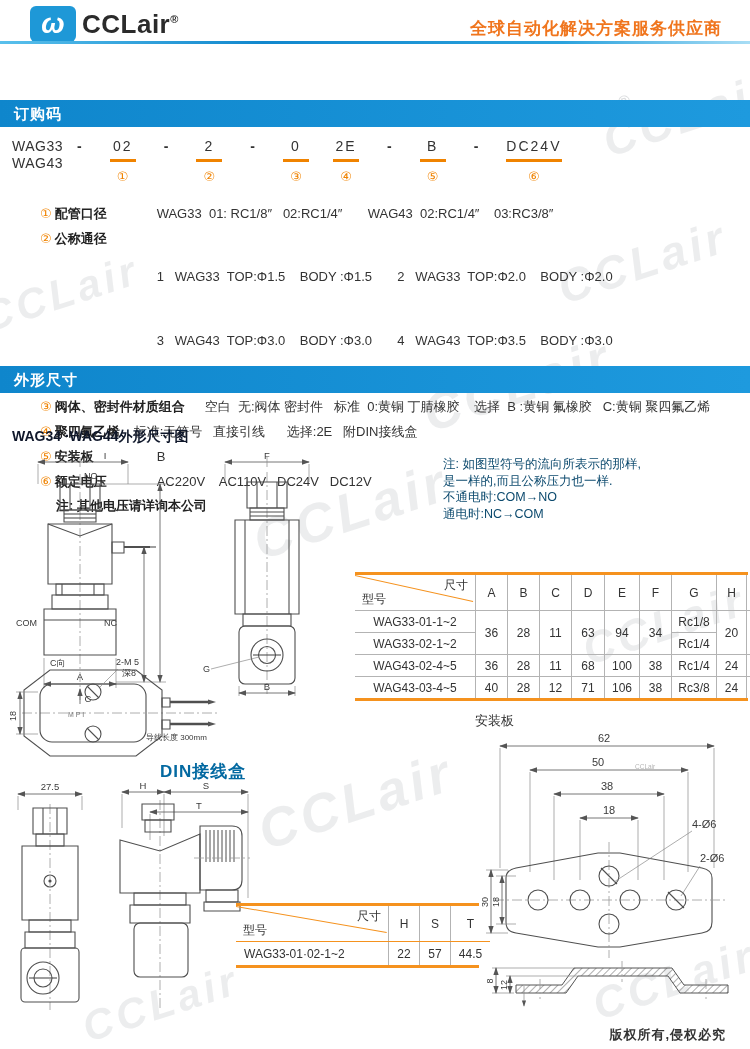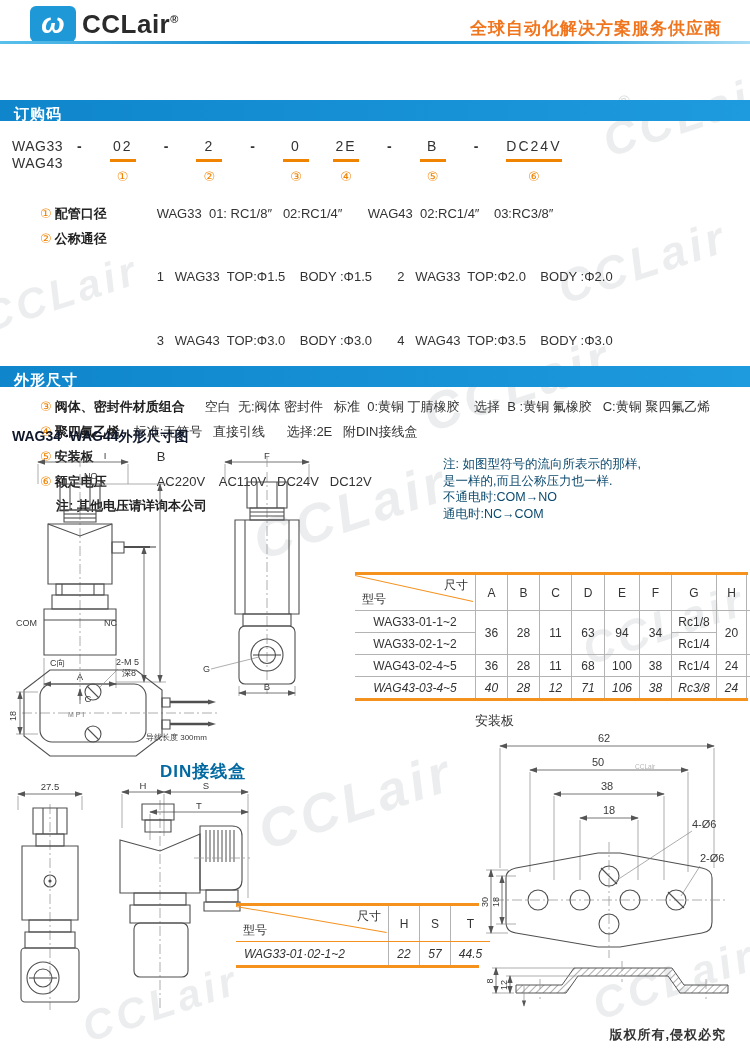--- a/index.html
+++ b/index.html
@@ -8,21 +8,21 @@
   
   .logo{position:absolute;left:30px;top:6px;display:flex;align-items:center;}
   .logo-mark{width:46px;height:36px;background:#1e98d7;border-radius:6px;color:#fff;
              font-size:28px;font-weight:bold;font-style:italic;display:flex;align-items:center;justify-content:center;}
   .logo-text{font-size:26px;font-weight:bold;color:#2b2b2b;margin-left:6px;letter-spacing:0.5px;}
   .logo-reg{font-size:11px;vertical-align:super;color:#2b2b2b;}
   .slogan{position:absolute;right:28px;top:17px;font-size:17px;font-weight:bold;color:#f0751d;letter-spacing:1px;}
   .head-line{position:absolute;left:0;top:41px;width:750px;height:3px;
              background:linear-gradient(90deg,#59c0ec,#1187cd 35%,#2aa2dd 75%,#a8ddf5);}
   
-  .secbar{position:absolute;left:0;width:750px;height:21px;background:linear-gradient(90deg,#0f86cc,#1e9ade);
+  .secbar{position:absolute;left:0;width:750px;height:27px;background:linear-gradient(90deg,#0f86cc,#1e9ade);
           color:#fff;font-size:15px;font-weight:bold;line-height:27px;padding-left:14px;box-sizing:border-box;letter-spacing:1px;}
   
   .wm{position:absolute;font-weight:bold;font-style:italic;color:#8d9398;opacity:0.16;
       transform:rotate(-18deg);letter-spacing:4px;pointer-events:none;white-space:nowrap;}
   
   .order{position:absolute;left:12px;top:138px;display:flex;align-items:flex-start;font-size:14px;color:#333;}
   .oc-models div{line-height:17px;letter-spacing:0.5px;}
   .oc-sep{margin:0 14px;line-height:17px;font-weight:bold;}
   .oc-part{display:flex;flex-direction:column;align-items:center;margin:0 14px;}
   .oc-code{line-height:17px;letter-spacing:2px;}
@@ -52,21 +52,21 @@
   .pt{font-size:9px;}
   .din-label{position:absolute;left:160px;top:760px;font-size:17px;font-weight:bold;color:#0369a1;letter-spacing:1px;}
   .plate-label{position:absolute;left:475px;top:712px;font-size:13px;color:#333;}
   
   .tbl-wrap{position:absolute;border-top:3px solid #f5921e;border-bottom:3px solid #f5921e;}
   .dimtable{border-collapse:collapse;width:100%;font-size:12px;color:#333;table-layout:fixed;}
   .dimtable th,.dimtable td{border:1px solid #b3b3b3;text-align:center;font-weight:normal;padding:0 1px;}
   .dimtable tr>*:first-child{border-left:none;}
   .dimtable tr>*:last-child{border-right:none;}
   .dimtable tr:first-child>*{border-top:none;}
-  .dimtable tr:last-child>*{border-bottom:none;font-style:italic;}
+  .dimtable tr:last-child>*{border-bottom:none;}
   .dimtable th{height:35px;position:relative;}
   .dimtable td{height:21px;}
   .t2 td{height:23px;}
   .t2 tr:first-child>*{border-bottom:1.5px solid #f5921e;}
   .diag{overflow:hidden;}
   .diag-model{position:absolute;left:7px;bottom:2px;font-size:12px;}
   .diag-dim{position:absolute;right:7px;top:2px;font-size:12px;}
   .diag-line{position:absolute;left:0;top:0;height:0;border-top:1.5px solid #f5921e;transform-origin:0 0;}
   .dline1{width:121px;transform:rotate(12.4deg);}
   .dline2{width:153px;transform:rotate(9.8deg);}

